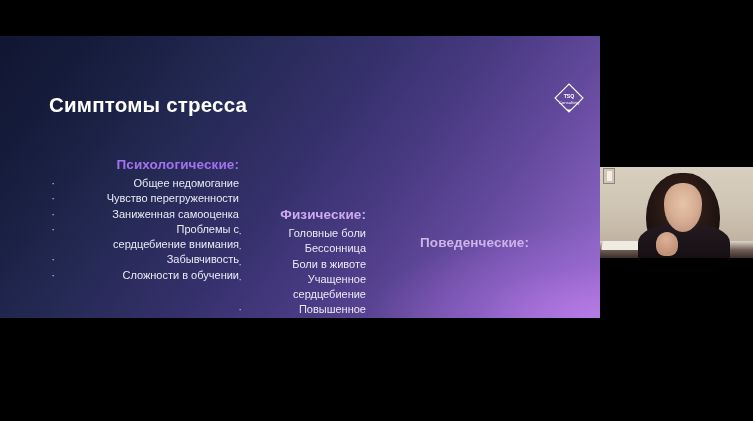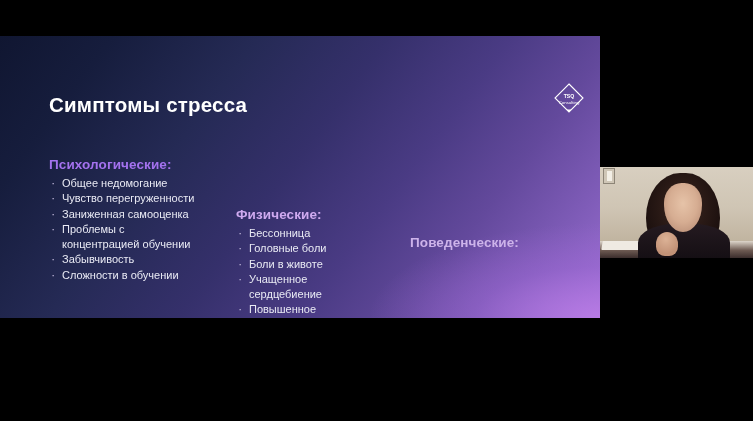--- a/index.html
+++ b/index.html
@@ -46,21 +46,21 @@
 
   
   #logo {
     position: absolute;
     left: 549px; top: 43px;
     width: 40px; height: 40px;
   }
   #logo svg { display: block; width: 40px; height: 40px; }
 
   
-  .col { position: absolute; }
+  .col { position: absolute; text-align: right; }
   .col-heading {
     font-size: 13.5px;
     font-weight: bold;
     letter-spacing: 0.1px;
     white-space: nowrap;
     margin-bottom: 4px;
   }
   .bullet-list { list-style: none; }
   .bullet-list li {
     position: relative;
@@ -175,31 +175,31 @@
       </svg>
     </div>
 
     <div class="col" id="col-psych">
       <div class="col-heading" style="color: rgb(164, 114, 239);">Психологические:</div>
       <ul class="bullet-list">
         <li>Общее недомогание</li>
         <li>Чувство перегруженности</li>
         <li>Заниженная самооценка</li>
         <li>Проблемы с
-концентрацией обучении</li>
+сердцебиение внимания</li>
         <li>Забывчивость</li>
         <li>Сложности в обучении</li>
       </ul>
     </div>
 
     <div class="col" id="col-phys">
       <div class="col-heading" style="color: rgb(207, 170, 240);">Физические:</div>
       <ul class="bullet-list">
+        <li>Головные боли</li>
         <li>Бессонница</li>
-        <li>Головные боли</li>
         <li>Боли в животе</li>
         <li>Учащенное
 сердцебиение</li>
         <li>Повышенное
 давление</li>
       </ul>
     </div>
 
     <div class="col" id="col-behav">
       <div class="col-heading" style="color: rgb(205, 179, 234); margin-left: 31px;">Поведенческие:</div>

